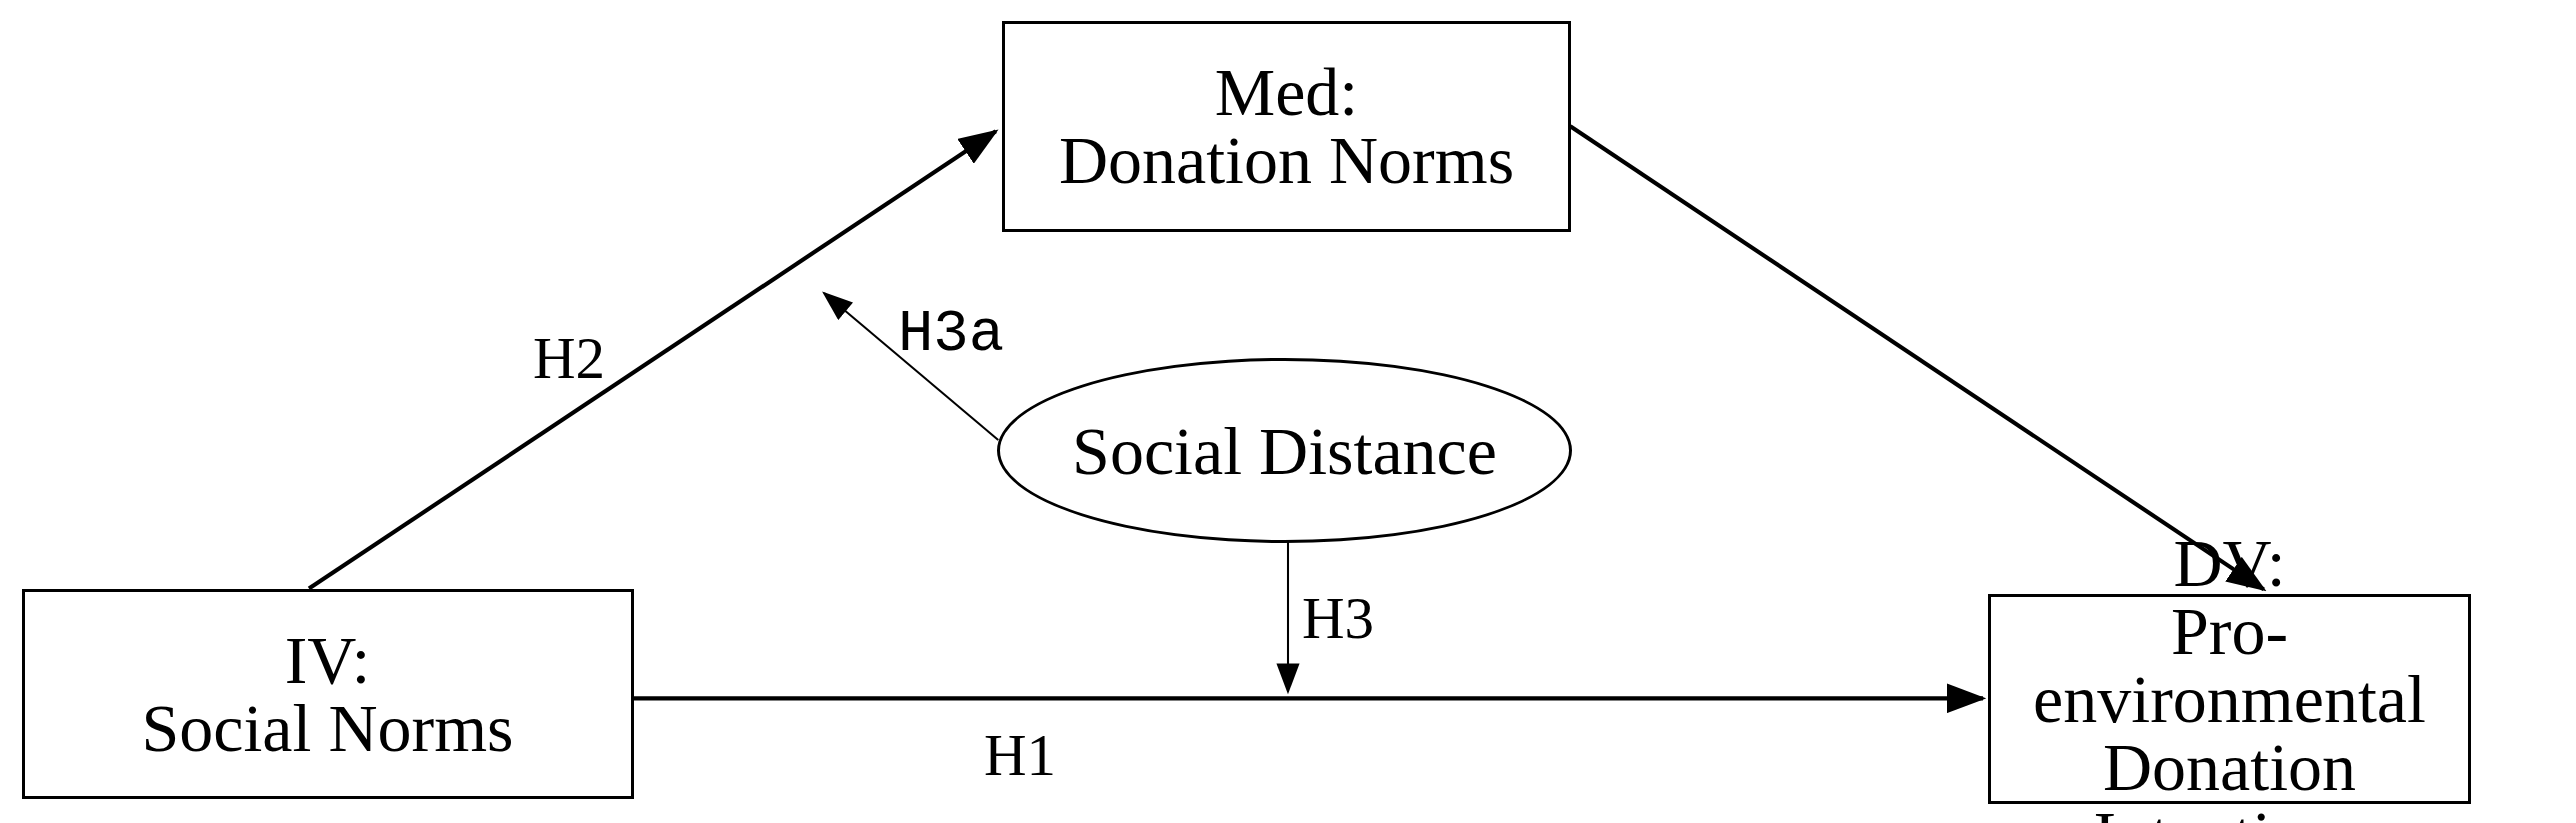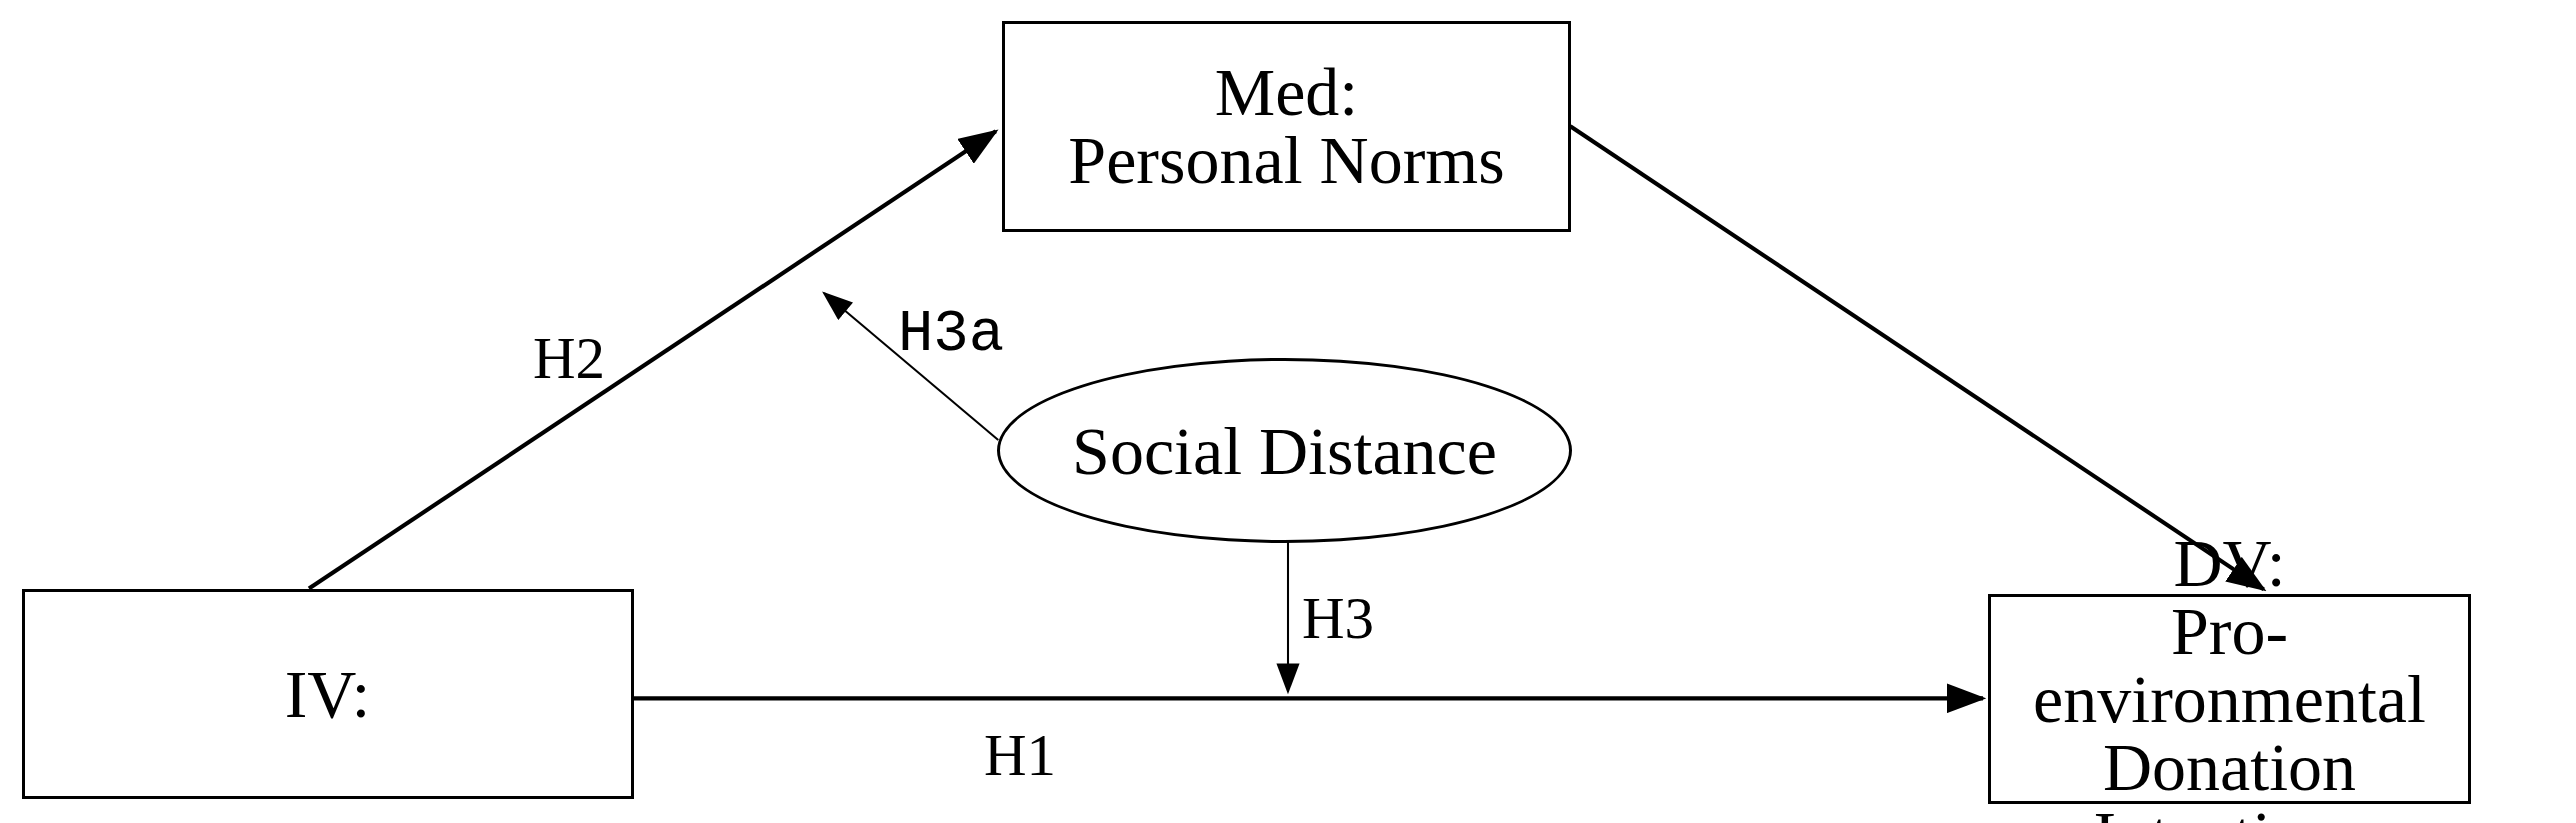--- a/index.html
+++ b/index.html
@@ -74,29 +74,30 @@
 
     <line x1="712" y1="846" x2="2402" y2="846" stroke="#000000" stroke-width="5" marker-end="url(#arrowBig)"></line>
 
     <line x1="1560" y1="656" x2="1560" y2="838" stroke="#000000" stroke-width="2.5" marker-end="url(#arrowSmall)"></line>
 
     <line x1="1209" y1="533" x2="998" y2="355" stroke="#000000" stroke-width="2.5" marker-end="url(#arrowSmall)"></line>
   </svg>
 
   <div class="node rect node-med">
     <div>Med:</div>
-    <div>Personal Norms</div>
+    <div>Donation Norms</div>
   </div>
 
   <div class="node ellipse node-mod">
     <div>Social Distance</div>
   </div>
 
   <div class="node rect node-iv">
     <div>IV:</div>
+    <div>Social Norms</div>
   </div>
 
   <div class="node rect node-dv">
     <div>DV:</div>
     <div>Pro-environmental</div>
     <div>Donation Intentions</div>
   </div>
 
   <span class="edge-label label-h2">H2</span>
   <span class="edge-label label-h1">H1</span>

